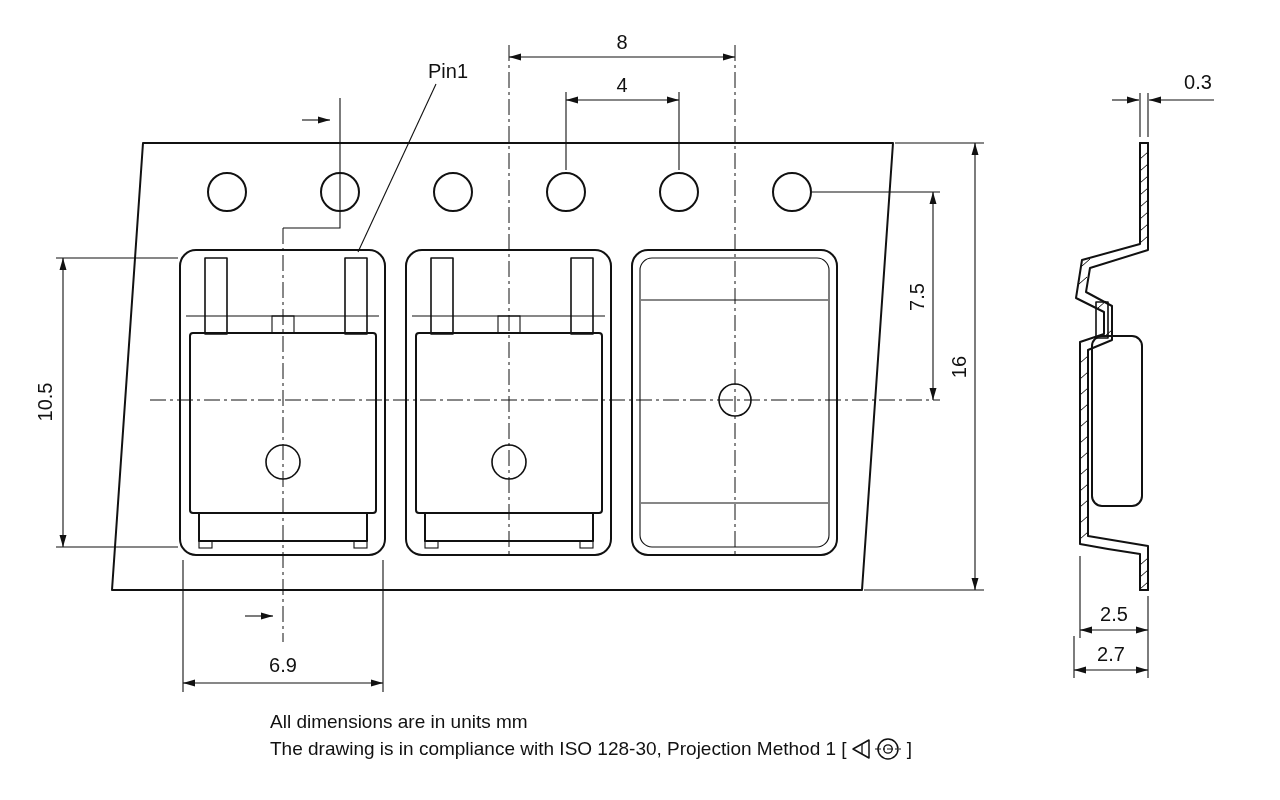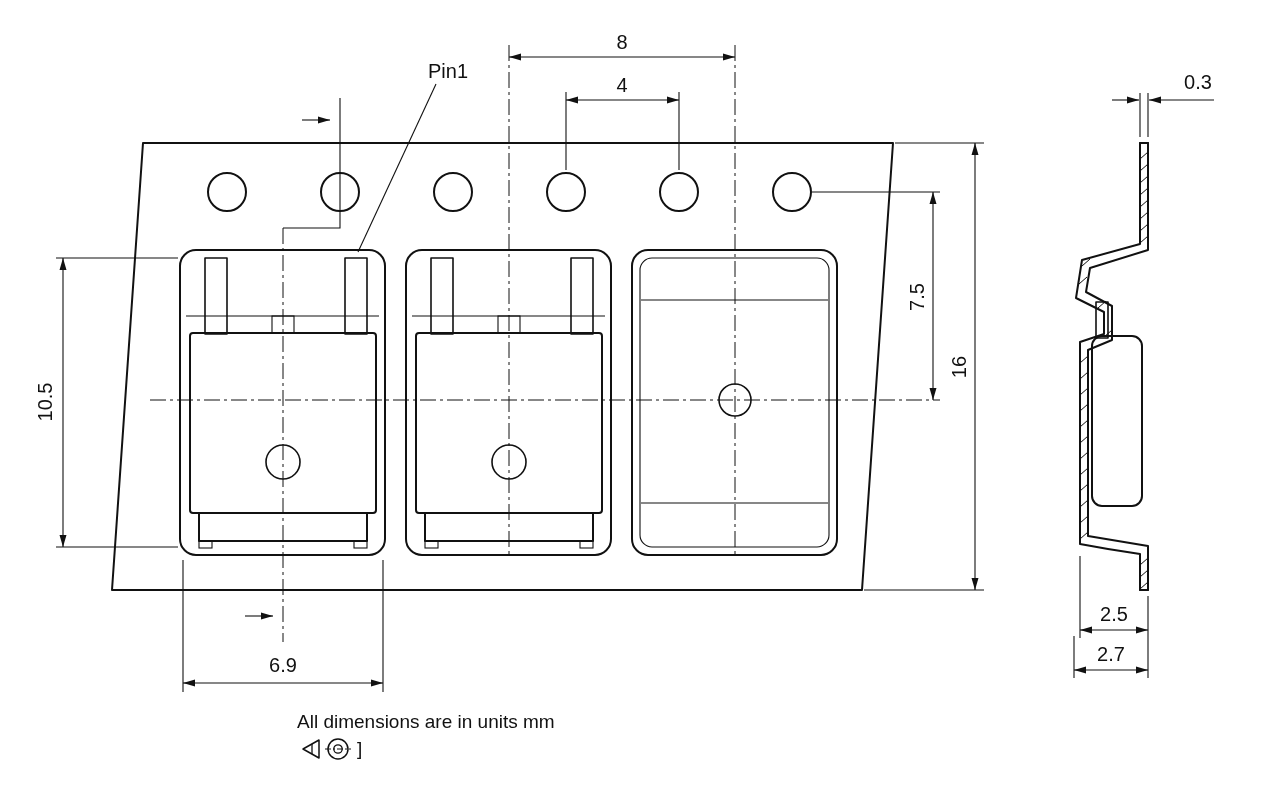--- a/index.html
+++ b/index.html
@@ -6,21 +6,21 @@
   #stage{position:relative;width:1280px;height:800px;background:#ffffff;overflow:hidden;
          font-family:"Liberation Sans",sans-serif;color:#111;}
   svg{display:block;}
   .lw2 {stroke:#111;stroke-width:2;fill:none;stroke-linejoin:round;stroke-linecap:round;}
   .lw15{stroke:#111;stroke-width:1.6;fill:none;stroke-linejoin:round;}
   .lw1 {stroke:#111;stroke-width:1.1;fill:none;}
   .cl  {stroke:#111;stroke-width:1;fill:none;stroke-dasharray:16 4 3 4;}
   .dim {stroke:#111;stroke-width:1.1;fill:none;}
   .hatch{stroke:#111;stroke-width:1;fill:none;}
   text.dtxt{font:20px "Liberation Sans",sans-serif;fill:#111;}
-  #notes{position:absolute;left:270px;top:708px;font-size:19px;line-height:27px;color:#111;margin-left:27px;}
+  #notes{position:absolute;left:270px;top:708px;font-size:19px;line-height:27px;color:#111;}
   #notes .row{display:flex;align-items:center;white-space:pre;}
   #notes svg{margin:0 2px;}
 </style>
 </head>
 <body>
 
 <div id="stage">
 
 <svg width="1280" height="800" viewBox="0 0 1280 800">
   <defs>
@@ -187,20 +187,21 @@
       <text class="dtxt" x="1111" y="661" text-anchor="middle">2.7</text>
     </g>
   </g>
 </svg>
 
 <div id="notes">
   <div class="row">
     <span>All dimensions are in units mm</span>
   </div>
   <div class="row">
+    <span>The drawing is in compliance with ISO 128-30, Projection Method 1 [</span>
     <svg width="56" height="26" viewBox="0 0 56 26">
       <path d="M4,13 L20,4 L20,22 Z" fill="none" stroke="#111" stroke-width="1.5" stroke-linejoin="round"></path>
       <line x1="13" y1="8" x2="13" y2="18" stroke="#111" stroke-width="1.3"></line>
       <circle cx="39" cy="13" r="10" fill="none" stroke="#111" stroke-width="1.5"></circle>
       <circle cx="39" cy="13" r="4.2" fill="none" stroke="#111" stroke-width="1.3"></circle>
       <line x1="26" y1="13" x2="52" y2="13" stroke="#111" stroke-width="1" stroke-dasharray="6 2 2 2"></line>
     </svg>
     <span>]</span>
   </div>
 </div>

